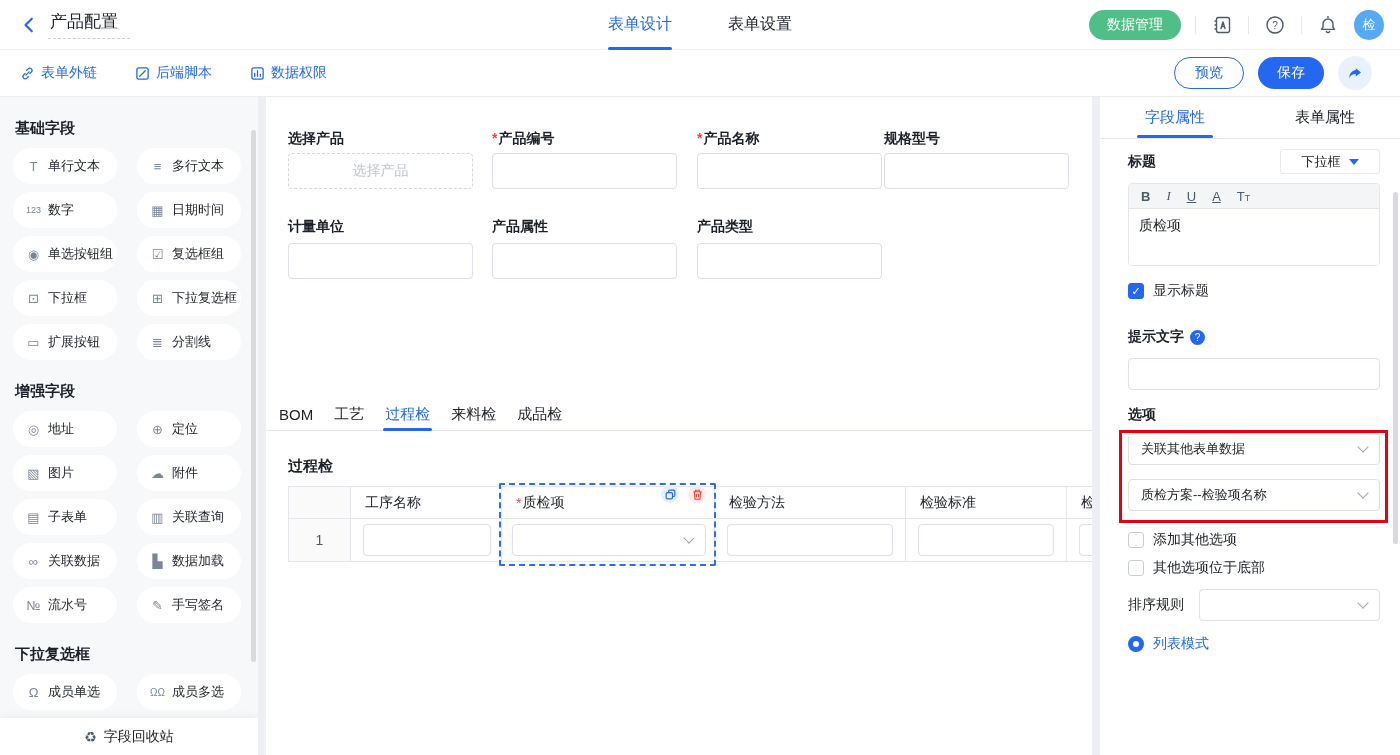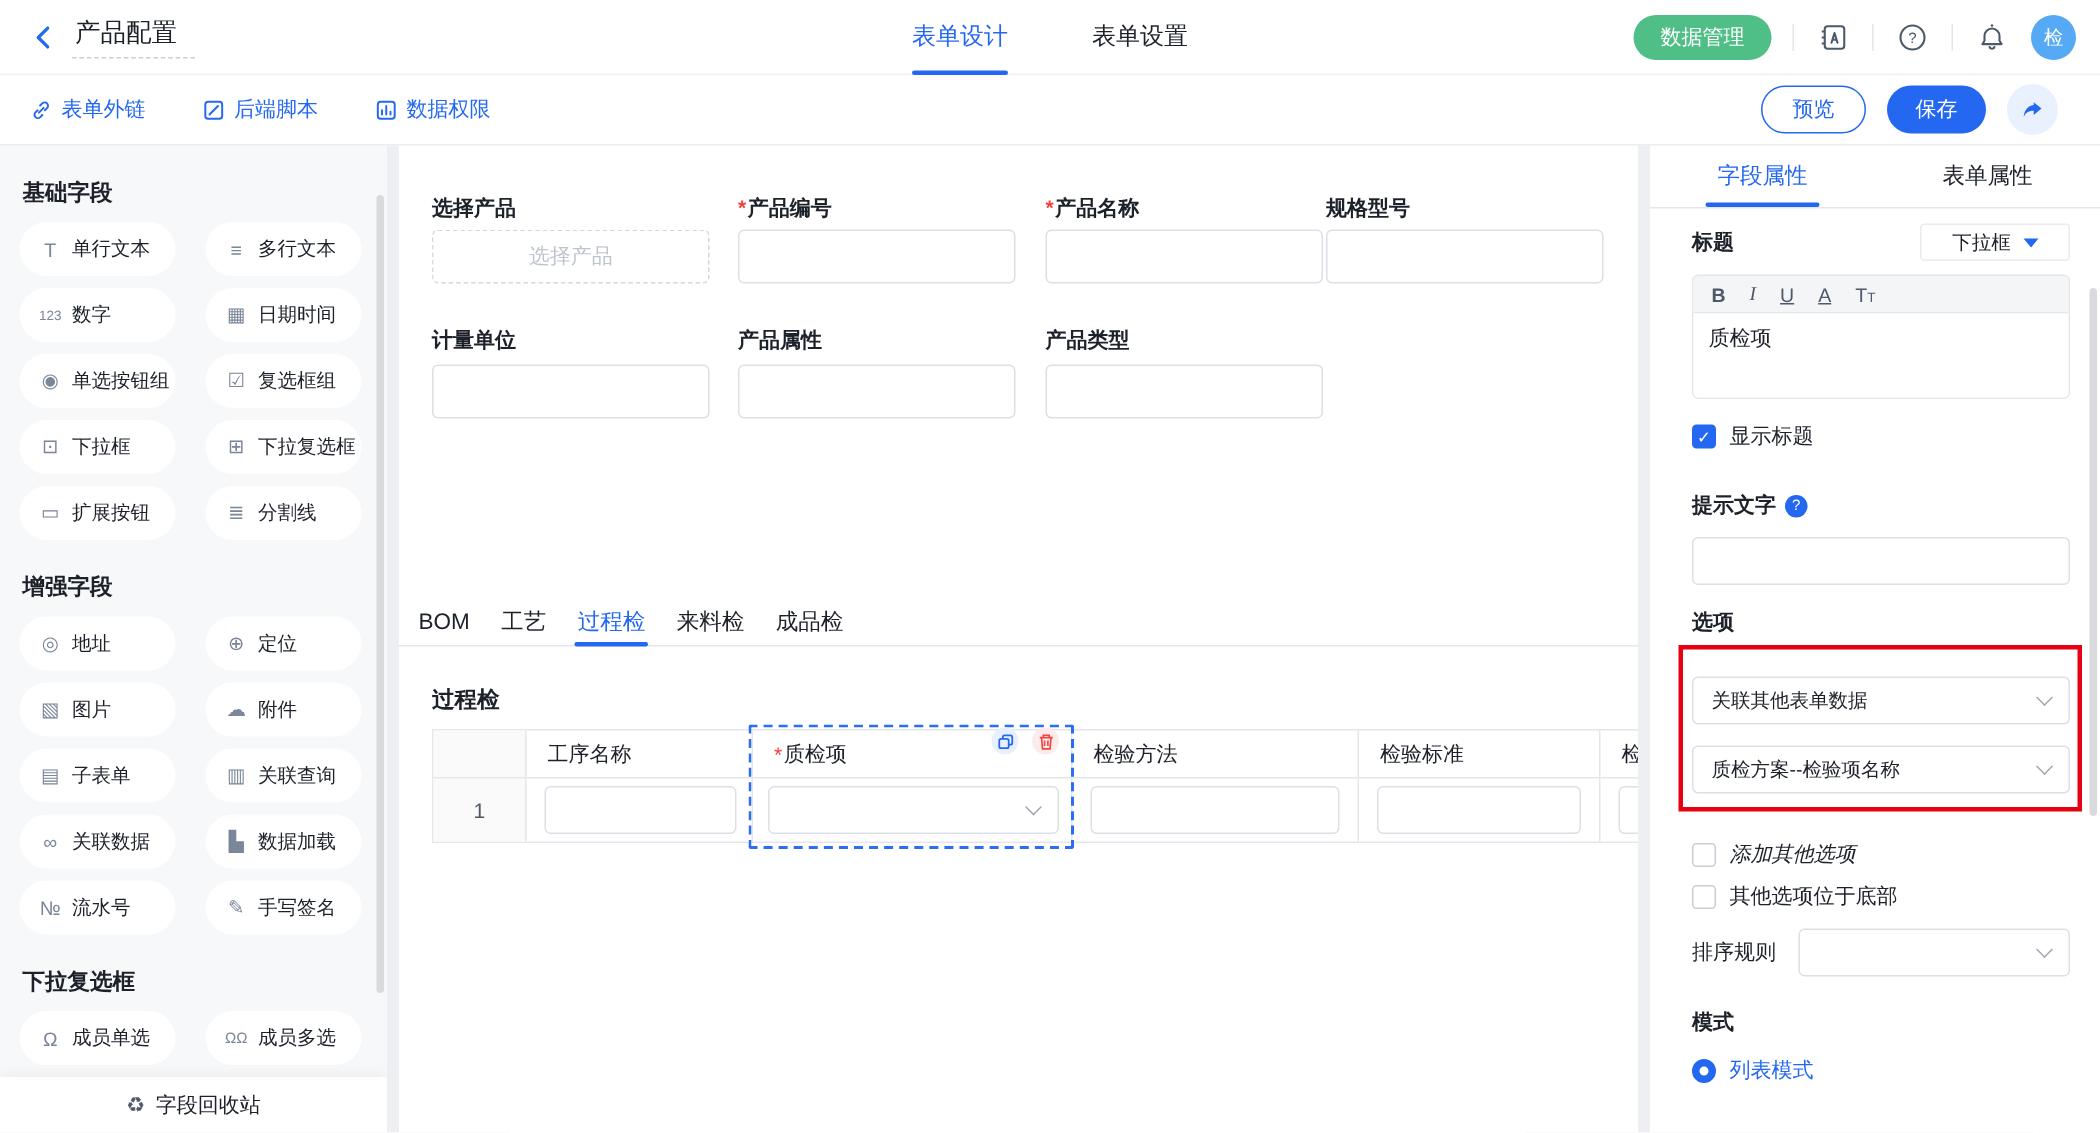--- a/index.html
+++ b/index.html
@@ -121,33 +121,33 @@
   .eb-u{text-decoration:underline;} .eb-a{text-decoration:underline;}
   .eb-t{position:relative;} .eb-t i{font-style:normal; font-size:9px;}
   .ed-area { height:56px; padding:8px 10px; font-size:14px; color:#1d2129; background:#fff; }
   .ckrow { display:flex; align-items:center; gap:9px; font-size:14px; color:#1d2129; cursor:pointer; }
   .ckbox { width:16px; height:16px; border-radius:3px; border:1px solid #c9ced6; background:#fff; flex:0 0 auto; }
   .ckbox.on { background:#2468f2; border-color:#2468f2; color:#fff; display:flex; align-items:center;
               justify-content:center; font-size:11px; }
   .qicon { width:15px; height:15px; border-radius:50%; background:#2468f2; color:#fff; font-size:10px;
            display:inline-flex; align-items:center; justify-content:center; margin-left:6px; cursor:pointer; }
   .pinput { width:100%; height:32px; border:1px solid #dcdfe6; border-radius:4px; background:#fff; padding:0 10px; font-size:13px; }
-  .red-box { margin:6px -8px 0 -9px; border:3px solid #e60012; padding:18px 5px 9px 6px; }
+  .red-box { margin:6px -8px 0 -9px; border:3px solid #e60012; padding:0 5px 9px 6px; }
   .psel { height:32px; border:1px solid #dcdfe6; border-radius:4px; background:#fff; display:flex;
           align-items:center; justify-content:space-between; padding:0 12px; font-size:13px; color:#1d2129; cursor:pointer; }
   .psel + .psel { margin-top:14px; }
   .psel .ph { color:#bfc4cd; }
   .sortrow { display:flex; align-items:center; justify-content:space-between; }
   .sortrow .psel { width:181px; }
   .radiorow { display:flex; align-items:center; gap:9px; font-size:14px; cursor:pointer; }
   .radio { width:16px; height:16px; border-radius:50%; border:1px solid #c9ced6; background:#fff; flex:0 0 auto; }
   .radio.on { border:5px solid #2468f2; }
   .blue { color:#2468f2; }
   .pn-scroll { position:absolute; right:2px; top:95px; width:5px; height:352px; border-radius:3px; background:#d8dade; }
-  .mt8{margin-top:20px;font-style:italic;} .mt10{margin-top:10px;} .mt12{margin-top:12px;} .mt14{margin-top:14px;}
+  .mt8{margin-top:8px;} .mt10{margin-top:10px;} .mt12{margin-top:12px;} .mt14{margin-top:14px;}
   .mt16{margin-top:16px;} .mt22{margin-top:22px;} .mt28{margin-top:28px;}
   svg { display:block; }
 </style>
 </head>
 <body>
 
 <div class="app">
 
   <div class="topbar">
     <div class="back">
@@ -501,21 +501,20 @@
         </div>
 
         <div class="sortrow mt12">
           <span class="plabel-n">排序规则</span>
           <div class="psel">
             <span></span>
             <span class="chev"></span>
           </div>
         </div>
 
-        <div class="plabel mt22">模式</div>
         <div class="radiorow mt14">
           <span class="radio on"></span>
           <span class="blue">列表模式</span>
         </div>
         
       </div>
       <div class="pn-scroll"></div>
     </div>
 
   </div>

